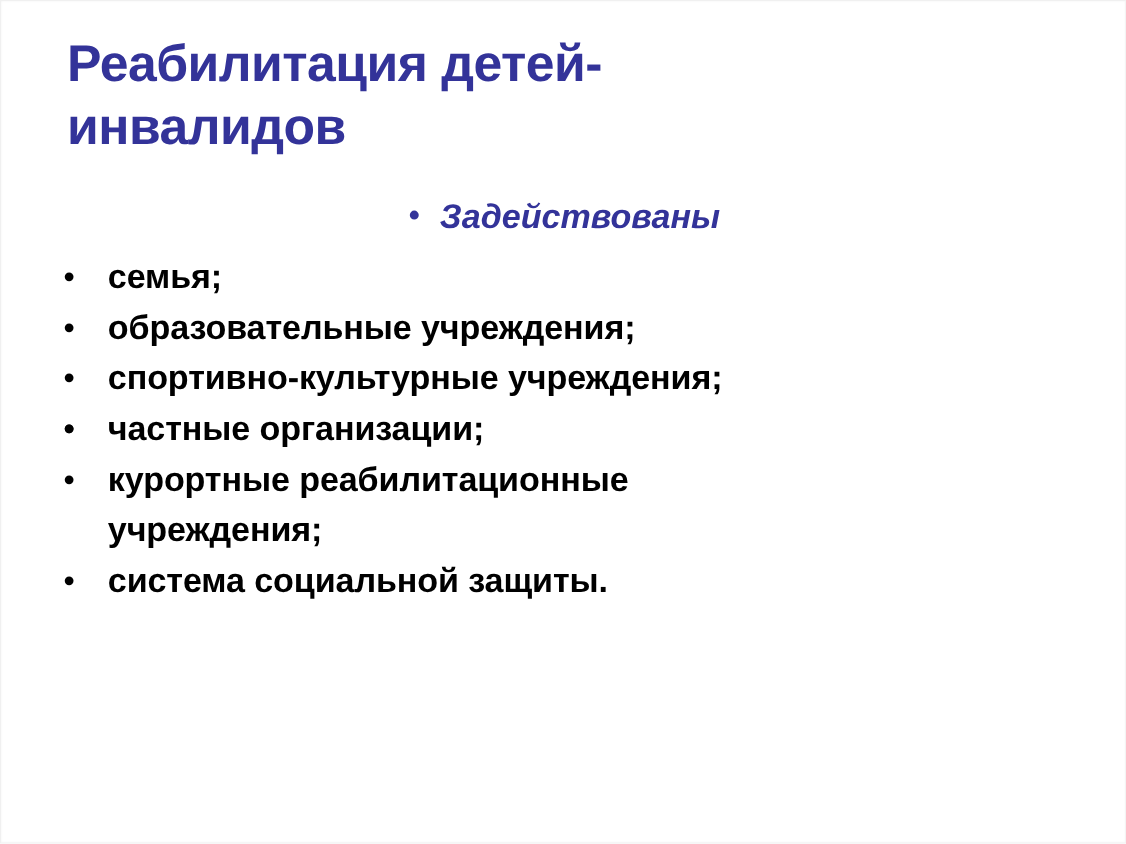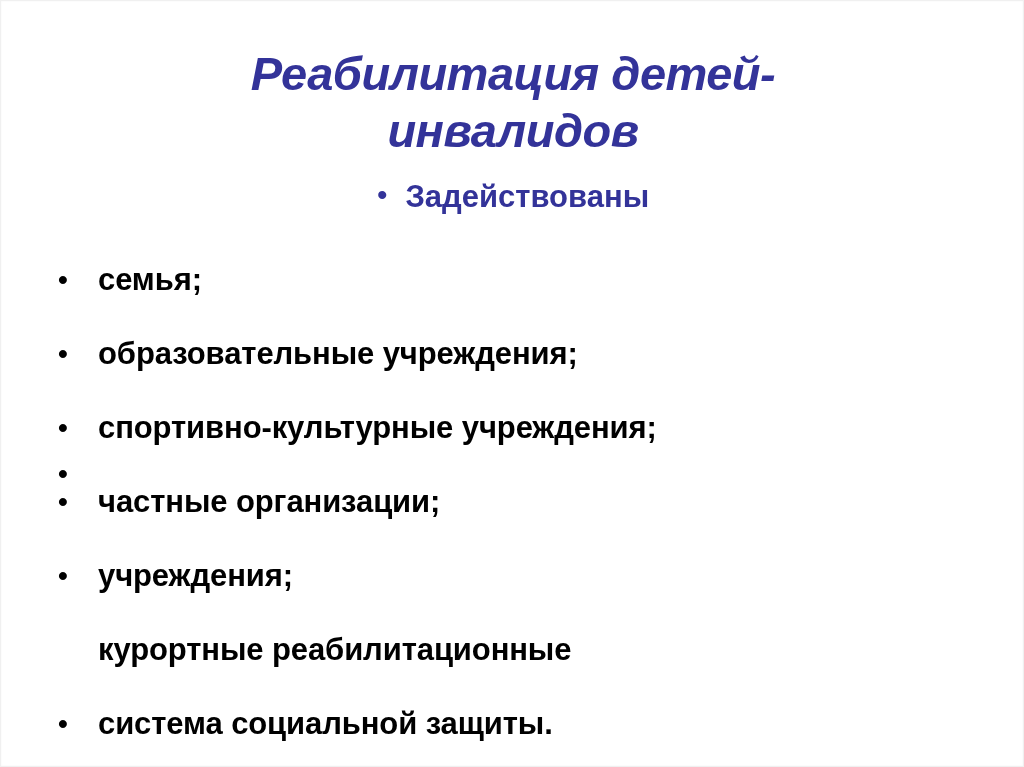--- a/index.html
+++ b/index.html
@@ -27,24 +27,23 @@
     position: absolute;
     inset: 0;
     pointer-events: none;
     box-shadow: inset 0 0 2px rgba(0,0,0,0.05);
   }
 
   
   .title-block {
     position: absolute;
     left: 60px;
-    top: 44px;
+    top: 28px;
     width: 904px;
-    text-align: center;
-    font-style: italic;
+    text-align: left;
   }
 
   .title-line {
     display: block;
     color: #333399;
     font-weight: bold;
     font-size: 47px;
     line-height: 57px;
     letter-spacing: -0.5px;
     white-space: nowrap;
@@ -72,20 +71,21 @@
     position: relative;
     top: -2px;
   }
 
   .subtitle-text {
     color: #333399;
     font-weight: bold;
     font-size: 31px;
     line-height: 36px;
     white-space: nowrap;
+    font-style: italic;
   }
 
   
   .body-block {
     position: absolute;
     left: 52px;
     top: 228px;
     width: 930px;
   }
 
@@ -106,21 +106,20 @@
     width: 22px;
     color: #000000;
     font-size: 28px;
     line-height: 46px;
     text-align: left;
   }
 
   .bullet-line {
     display: block;
     white-space: nowrap;
-    margin-top: 28px;
   }
 </style>
 </head>
 <body>
 
 <div class="slide">
 
   <div class="title-block">
     <span class="title-line">Реабилитация детей-</span>
     <span class="title-line">инвалидов</span>
@@ -154,22 +153,22 @@
       <span class="bullet-dot">•</span>
     </div>
 
     <div class="bullet-item">
       <span class="bullet-dot">•</span>
       <span class="bullet-line">частные организации;</span>
     </div>
 
     <div class="bullet-item">
       <span class="bullet-dot">•</span>
+      <span class="bullet-line">курортные реабилитационные</span>
       <span class="bullet-line">учреждения;</span>
-      <span class="bullet-line">курортные реабилитационные</span>
     </div>
 
     <div class="bullet-item">
       <span class="bullet-dot">•</span>
       <span class="bullet-line">система социальной защиты.</span>
     </div>
 
   </div>
 
 </div>

